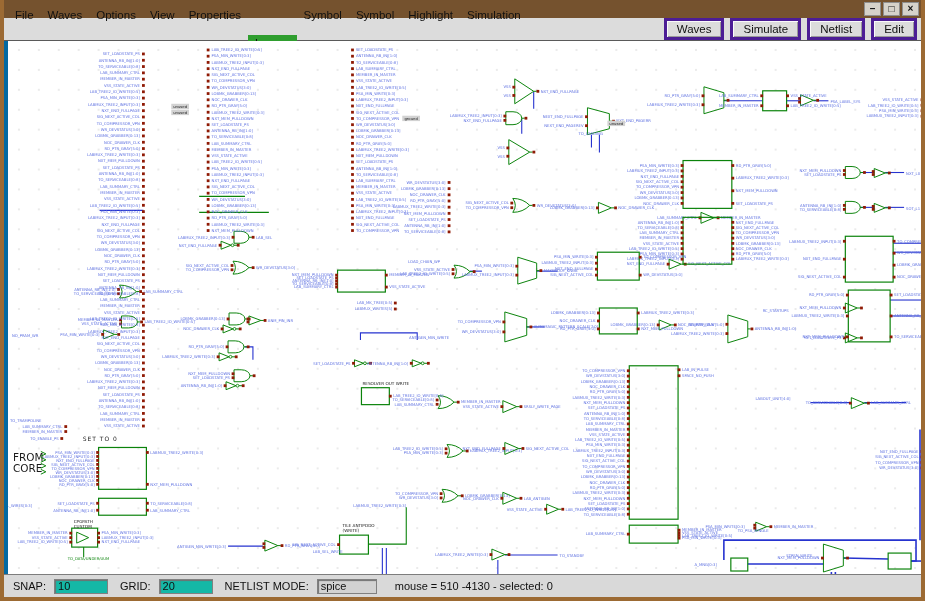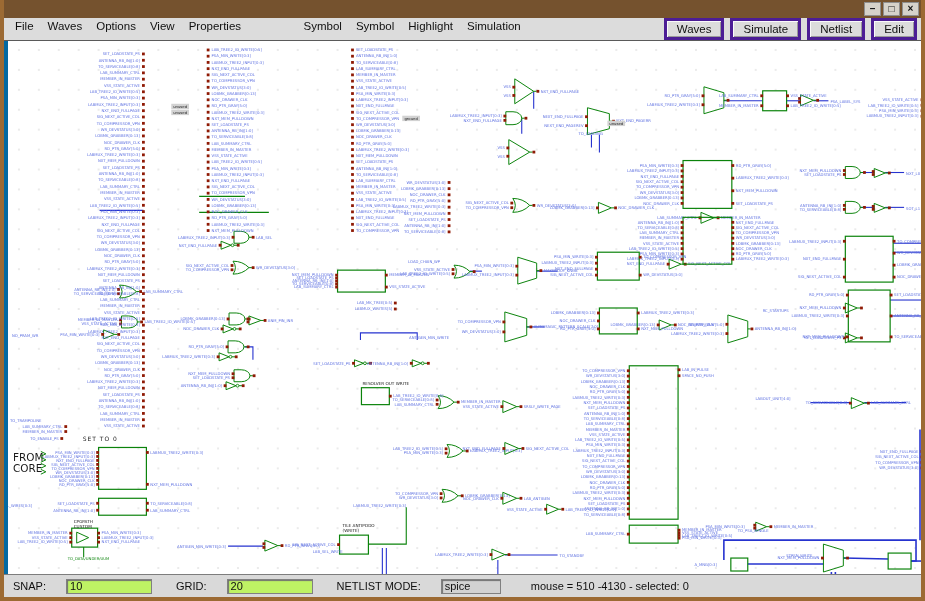--- a/index.html
+++ b/index.html
@@ -1,30 +1,30 @@
 <!DOCTYPE html>
 <html><head>
 <meta charset="utf-8">
 <style>
   html,body{margin:0;padding:0;}
   body{width:925px;height:601px;overflow:hidden;background:#9c6a33;font-family:"Liberation Sans",sans-serif;position:relative;}
   .window{position:absolute;inset:0;display:flex;flex-direction:column;box-sizing:border-box;
           border-left:4px solid #9c6a33;border-right:4px solid #9c6a33;border-bottom:4px solid #9c6a33;background:#dcdcdc;}
   .titlebar{height:18px;min-height:18px;background:#75522e;display:flex;align-items:center;justify-content:flex-end;padding:0 2px;gap:2px;}
   .winbtn{width:17px;height:14px;background:#d6d2ca;border:1px solid #8f8f8f;font-size:10px;line-height:12px;text-align:center;color:#111;box-sizing:border-box;font-weight:bold;cursor:default;}
-  .menubar{height:22px;min-height:22px;background:#dcdcdc;display:flex;align-items:flex-start;padding:0 4px;border-bottom:1px solid #5a5a5a;font-size:11.5px;color:#101010;}
+  .menubar{height:22px;min-height:22px;background:#dcdcdc;display:flex;align-items:center;padding:0 4px;border-bottom:1px solid #5a5a5a;font-size:11.5px;color:#101010;}
   .mi{padding:2px 7px;white-space:nowrap;cursor:default;}
   .mi.active{background:#2f9e2f;margin-top:28px;}
   .mbtns{margin-left:auto;display:flex;gap:6px;align-items:center;}
   .mbtn{padding:2px 10px;border:3px solid #4c1d95;background:#dcdcdc;box-shadow:1px 1px 0 #fafafa inset,-1px -1px 0 #9a9a9a inset;white-space:nowrap;cursor:default;}
   .canvas{flex:1;position:relative;background:#ffffff;border-left:4px solid #0369a1;overflow:hidden;}
   .canvas svg{position:absolute;left:0;top:0;width:100%;height:100%;}
-  .statusbar{height:22px;min-height:22px;background:#d9d9d9;border-top:1px solid #7d7d7d;display:flex;align-items:center;font-size:11px;gap:20px;padding:0 5px;color:#101010;}
+  .statusbar{height:22px;min-height:22px;background:#d9d9d9;border-top:1px solid #7d7d7d;display:flex;align-items:center;font-size:11px;gap:8px;padding:0 5px;color:#101010;}
   .slabel{white-space:nowrap;margin-left:4px;}
-  .sinput{height:15px;font-size:11px;border:1px solid #808080;background:#bef264;width:86px;padding:0 3px;box-sizing:border-box;
+  .sinput{height:15px;font-size:11px;border:1px solid #808080;background:#14b8a6;width:54px;padding:0 3px;box-sizing:border-box;
           box-shadow:1px 1px 1px #707070 inset;font-family:"Liberation Sans",sans-serif;color:#101010;}
   .sinput.gray{background:#d2d2d2;width:60px;}
   .mouseinfo{margin-left:10px;white-space:nowrap;}
 </style>
 </head>
 <body>
 
 <div class="window">
   <div class="titlebar">
     <span class="winbtn">–</span>

